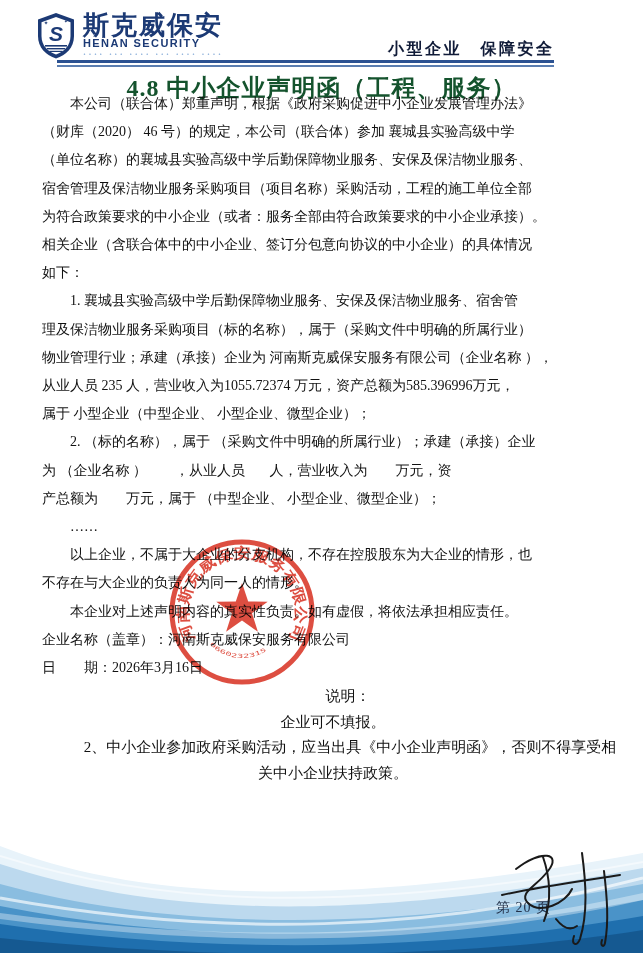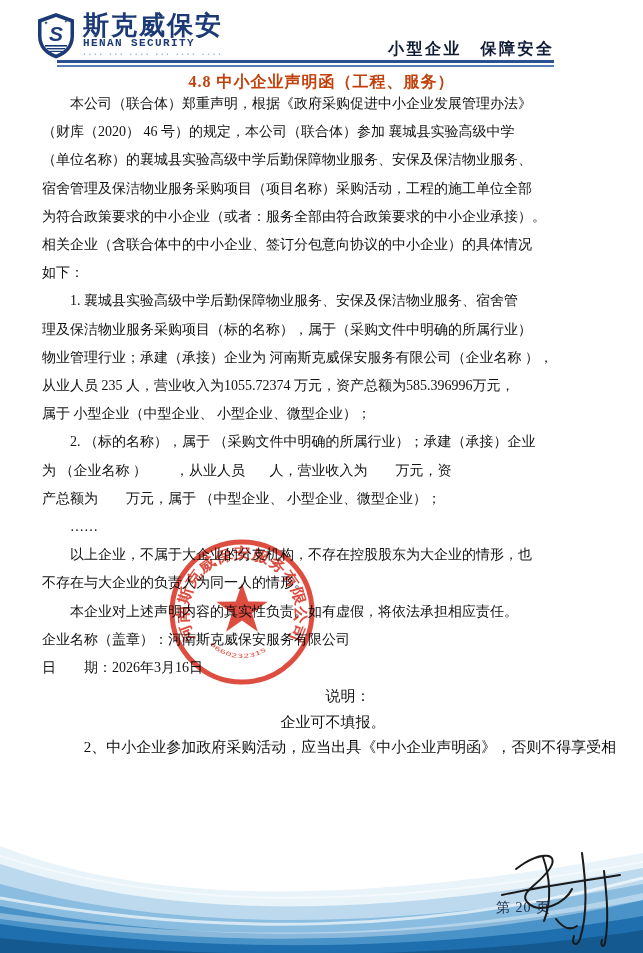--- a/index.html
+++ b/index.html
@@ -7,33 +7,33 @@
     position:relative;width:643px;height:953px;margin:0 auto;
     background:#ffffff;overflow:hidden;
     font-family:"Liberation Serif","DejaVu Serif",serif;color:#111;
   }
   
   .logo{position:absolute;left:36px;top:12px;display:flex;align-items:flex-start;}
   .logo-shield{width:40px;height:47px;flex:0 0 auto;}
   .logo-text{margin-left:7px;padding-top:2px;}
   .logo-cn{font-family:"Liberation Sans","DejaVu Sans",sans-serif;font-weight:bold;
     font-size:26px;line-height:23px;color:#1c3a75;letter-spacing:2px;}
-  .logo-en{font-family:Liberation Mono, monospace;font-weight:bold;
+  .logo-en{font-family:Liberation Sans, sans-serif;font-weight:bold;
     font-size:11px;line-height:13px;color:#1c3a75;letter-spacing:1.4px;}
   .logo-tag{font-size:5px;line-height:6px;color:#7ba3d4;letter-spacing:2.5px;margin-top:1px;
     font-family:"DejaVu Sans",sans-serif;}
   .slogan{position:absolute;top:39px;left:388px;width:230px;text-align:left;
     font-weight:bold;font-size:16px;color:#101b38;letter-spacing:2.5px;
     font-family:"Liberation Serif","DejaVu Serif",serif;}
   .rule{position:absolute;left:57px;top:60px;width:497px;}
   .rule-top{height:3px;background:#2b5191;}
   .rule-bot{height:1.5px;background:#5a7db0;margin-top:2px;}
   
   .doc-title{position:absolute;top:72px;left:0;width:643px;text-align:center;
-    font-size:16px;font-weight:bold;letter-spacing:1px;color:#c2410c;}
+    font-size:24px;font-weight:bold;letter-spacing:1px;color:#14532d;}
   
   .textblock{position:absolute;left:42px;width:582px;white-space:pre;}
   #body-lines{top:90px;font-size:14px;line-height:28.2px;}
   #notes-lines{top:684px;font-size:15px;line-height:25.7px;text-align:center;}
   .tline{white-space:pre;}
   .u{text-underline-offset:3px;text-decoration-thickness:1px;}
   
   .stamp{position:absolute;left:167px;top:537px;width:150px;height:150px;
     mix-blend-mode:multiply;opacity:.88;z-index:4;}
   
@@ -67,21 +67,21 @@
 
   <div class="slogan">小型企业　保障安全</div>
   <div class="rule">
     <div class="rule-top"></div>
     <div class="rule-bot"></div>
   </div>
 
   <div class="doc-title">4.8 中小企业声明函（工程、服务）</div>
 
   <div class="textblock" id="body-lines"><div class="tline"><span>　　本公司（联合体）郑重声明，根据《政府采购促进中小企业发展管理办法》</span></div><div class="tline"><span>（财库（2020）&nbsp;46&nbsp;号）的规定，本公司（联合体）参加&nbsp;</span><span class="u">襄城县实验高级中学</span></div><div class="tline"><span class="u">（单位名称）</span><span>的</span><span class="u">襄城县实验高级中学后勤保障物业服务、安保及保洁物业服务、</span></div><div class="tline"><span class="u">宿舍管理及保洁物业服务采购项目（项目名称）</span><span>采购活动，工程的施工单位全部</span></div><div class="tline"><span>为符合政策要求的中小企业（或者：服务全部由符合政策要求的中小企业承接）。</span></div><div class="tline"><span>相关企业（含联合体中的中小企业、签订分包意向协议的中小企业）的具体情况</span></div><div class="tline"><span>如下：</span></div><div class="tline"><span>　　1.&nbsp;</span><span class="u">襄城县实验高级中学后勤保障物业服务、安保及保洁物业服务、宿舍管</span></div><div class="tline"><span class="u">理及保洁物业服务采购项目（标的名称）</span><span>，属于</span><span class="u">（采购文件中明确的所属行业）</span></div><div class="tline"><span class="u">物业管理行业</span><span>；承建（承接）企业为&nbsp;</span><span class="u">河南斯克威保安服务有限公司（企业名称&nbsp;）</span><span>，</span></div><div class="tline"><span>从业人员</span><span class="u">&nbsp;235&nbsp;</span><span>人，营业收入为</span><span class="u">1055.72374&nbsp;</span><span>万元，资产总额为</span><span class="u">585.396996</span><span>万元，</span></div><div class="tline"><span>属于&nbsp;</span><span class="u">小型企业（中型企业、&nbsp;小型企业、微型企业）</span><span>；</span></div><div class="tline"><span>　　2.&nbsp;（</span><span class="u">标的名称</span><span>），属于&nbsp;（</span><span class="u">采购文件中明确的所属行业</span><span>）；承建（承接）企业</span></div><div class="tline"><span>为</span><span class="u">&nbsp;（企业名称&nbsp;）&nbsp;&nbsp;&nbsp;&nbsp;&nbsp;&nbsp;&nbsp;&nbsp;</span><span>，从业人员</span><span class="u">&nbsp;&nbsp;&nbsp;&nbsp;&nbsp;&nbsp;&nbsp;</span><span>人，营业收入为</span><span class="u">&nbsp;&nbsp;&nbsp;&nbsp;&nbsp;&nbsp;&nbsp;&nbsp;</span><span>万元，资</span></div><div class="tline"><span>产总额为</span><span class="u">&nbsp;&nbsp;&nbsp;&nbsp;&nbsp;&nbsp;&nbsp;&nbsp;</span><span>万元，属于&nbsp;（</span><span class="u">中型企业、&nbsp;小型企业、微型企业</span><span>）；</span></div><div class="tline"><span>　　……</span></div><div class="tline"><span>　　以上企业，不属于大企业的分支机构，不存在控股股东为大企业的情形，也</span></div><div class="tline"><span>不存在与大企业的负责人为同一人的情形。</span></div><div class="tline"><span>　　本企业对上述声明内容的真实性负责。如有虚假，将依法承担相应责任。</span></div><div class="tline"><span>企业名称（盖章）：</span><span class="u">河南斯克威保安服务有限公司</span></div><div class="tline"><span>日　　期：2026年3月16日</span></div></div>
-  <div class="textblock" id="notes-lines"><div class="tline"><span>　　说明：</span></div><div class="tline"><span>企业可不填报。</span></div><div class="tline"><span>　　&nbsp;2、中小企业参加政府采购活动，应当出具《中小企业声明函》，否则不得享受相</span></div></div>
+  <div class="textblock" id="notes-lines"><div class="tline"><span>　　说明：</span></div><div class="tline"><span>企业可不填报。</span></div><div class="tline"><span>　　&nbsp;2、中小企业参加政府采购活动，应当出具《中小企业声明函》，否则不得享受相</span></div><div class="tline"><span>关中小企业扶持政策。</span></div></div>
 
   <svg class="stamp" viewBox="0 0 150 150">
     <circle cx="75" cy="75" r="70" fill="none" stroke="#d93526" stroke-width="5"></circle>
     <polygon points="75,46 81.2,64.5 100.7,64.7 85,76.2 90.9,94.8 75,83.5 59.1,94.8 65,76.2 49.3,64.7 68.8,64.5" fill="#d93526"></polygon>
     <defs>
       <path id="seal-arc" d="M 28.2,102 A 54,54 0 1 1 121.8,102" fill="none"></path>
       <path id="seal-num-arc" d="M 39.8,104.6 A 46,46 0 0 0 110.2,104.6" fill="none"></path>
     </defs>
     <text font-size="14.5" font-weight="bold" fill="#d93526" font-family="Liberation Serif, serif">
       <textPath href="#seal-arc" startOffset="0" textLength="226" lengthAdjust="spacingAndGlyphs">河南斯克威保安服务有限公司</textPath>

